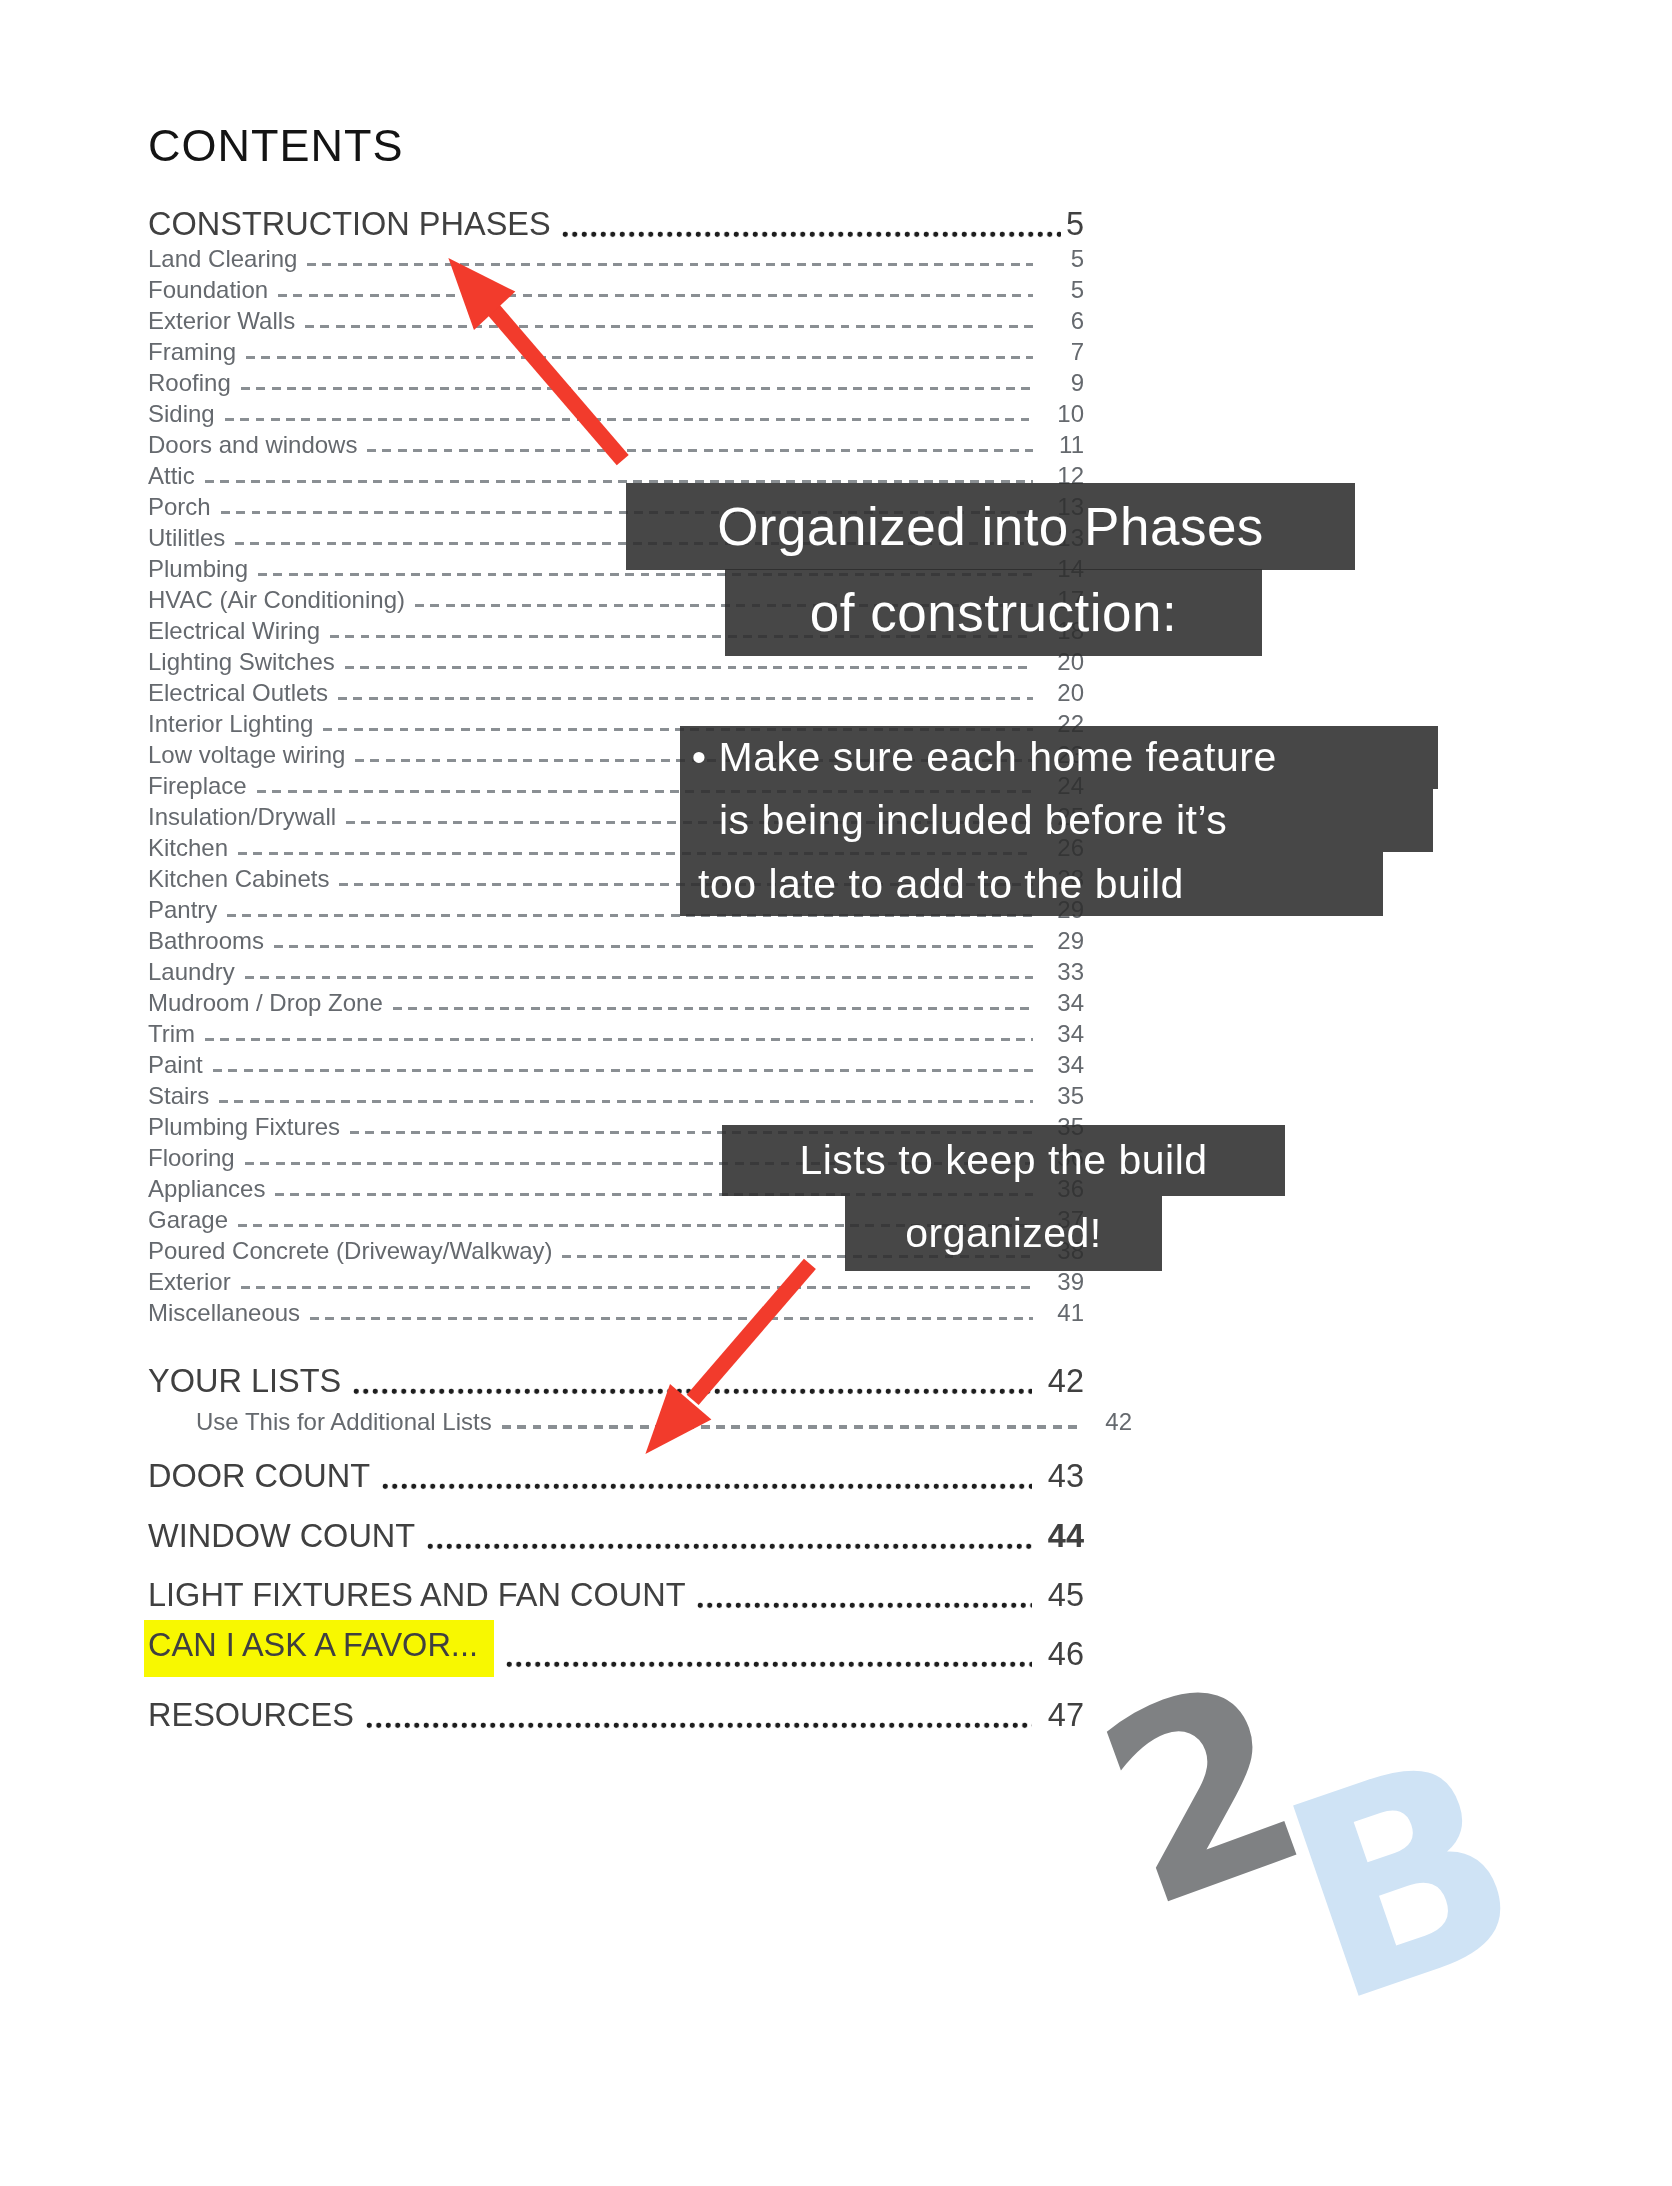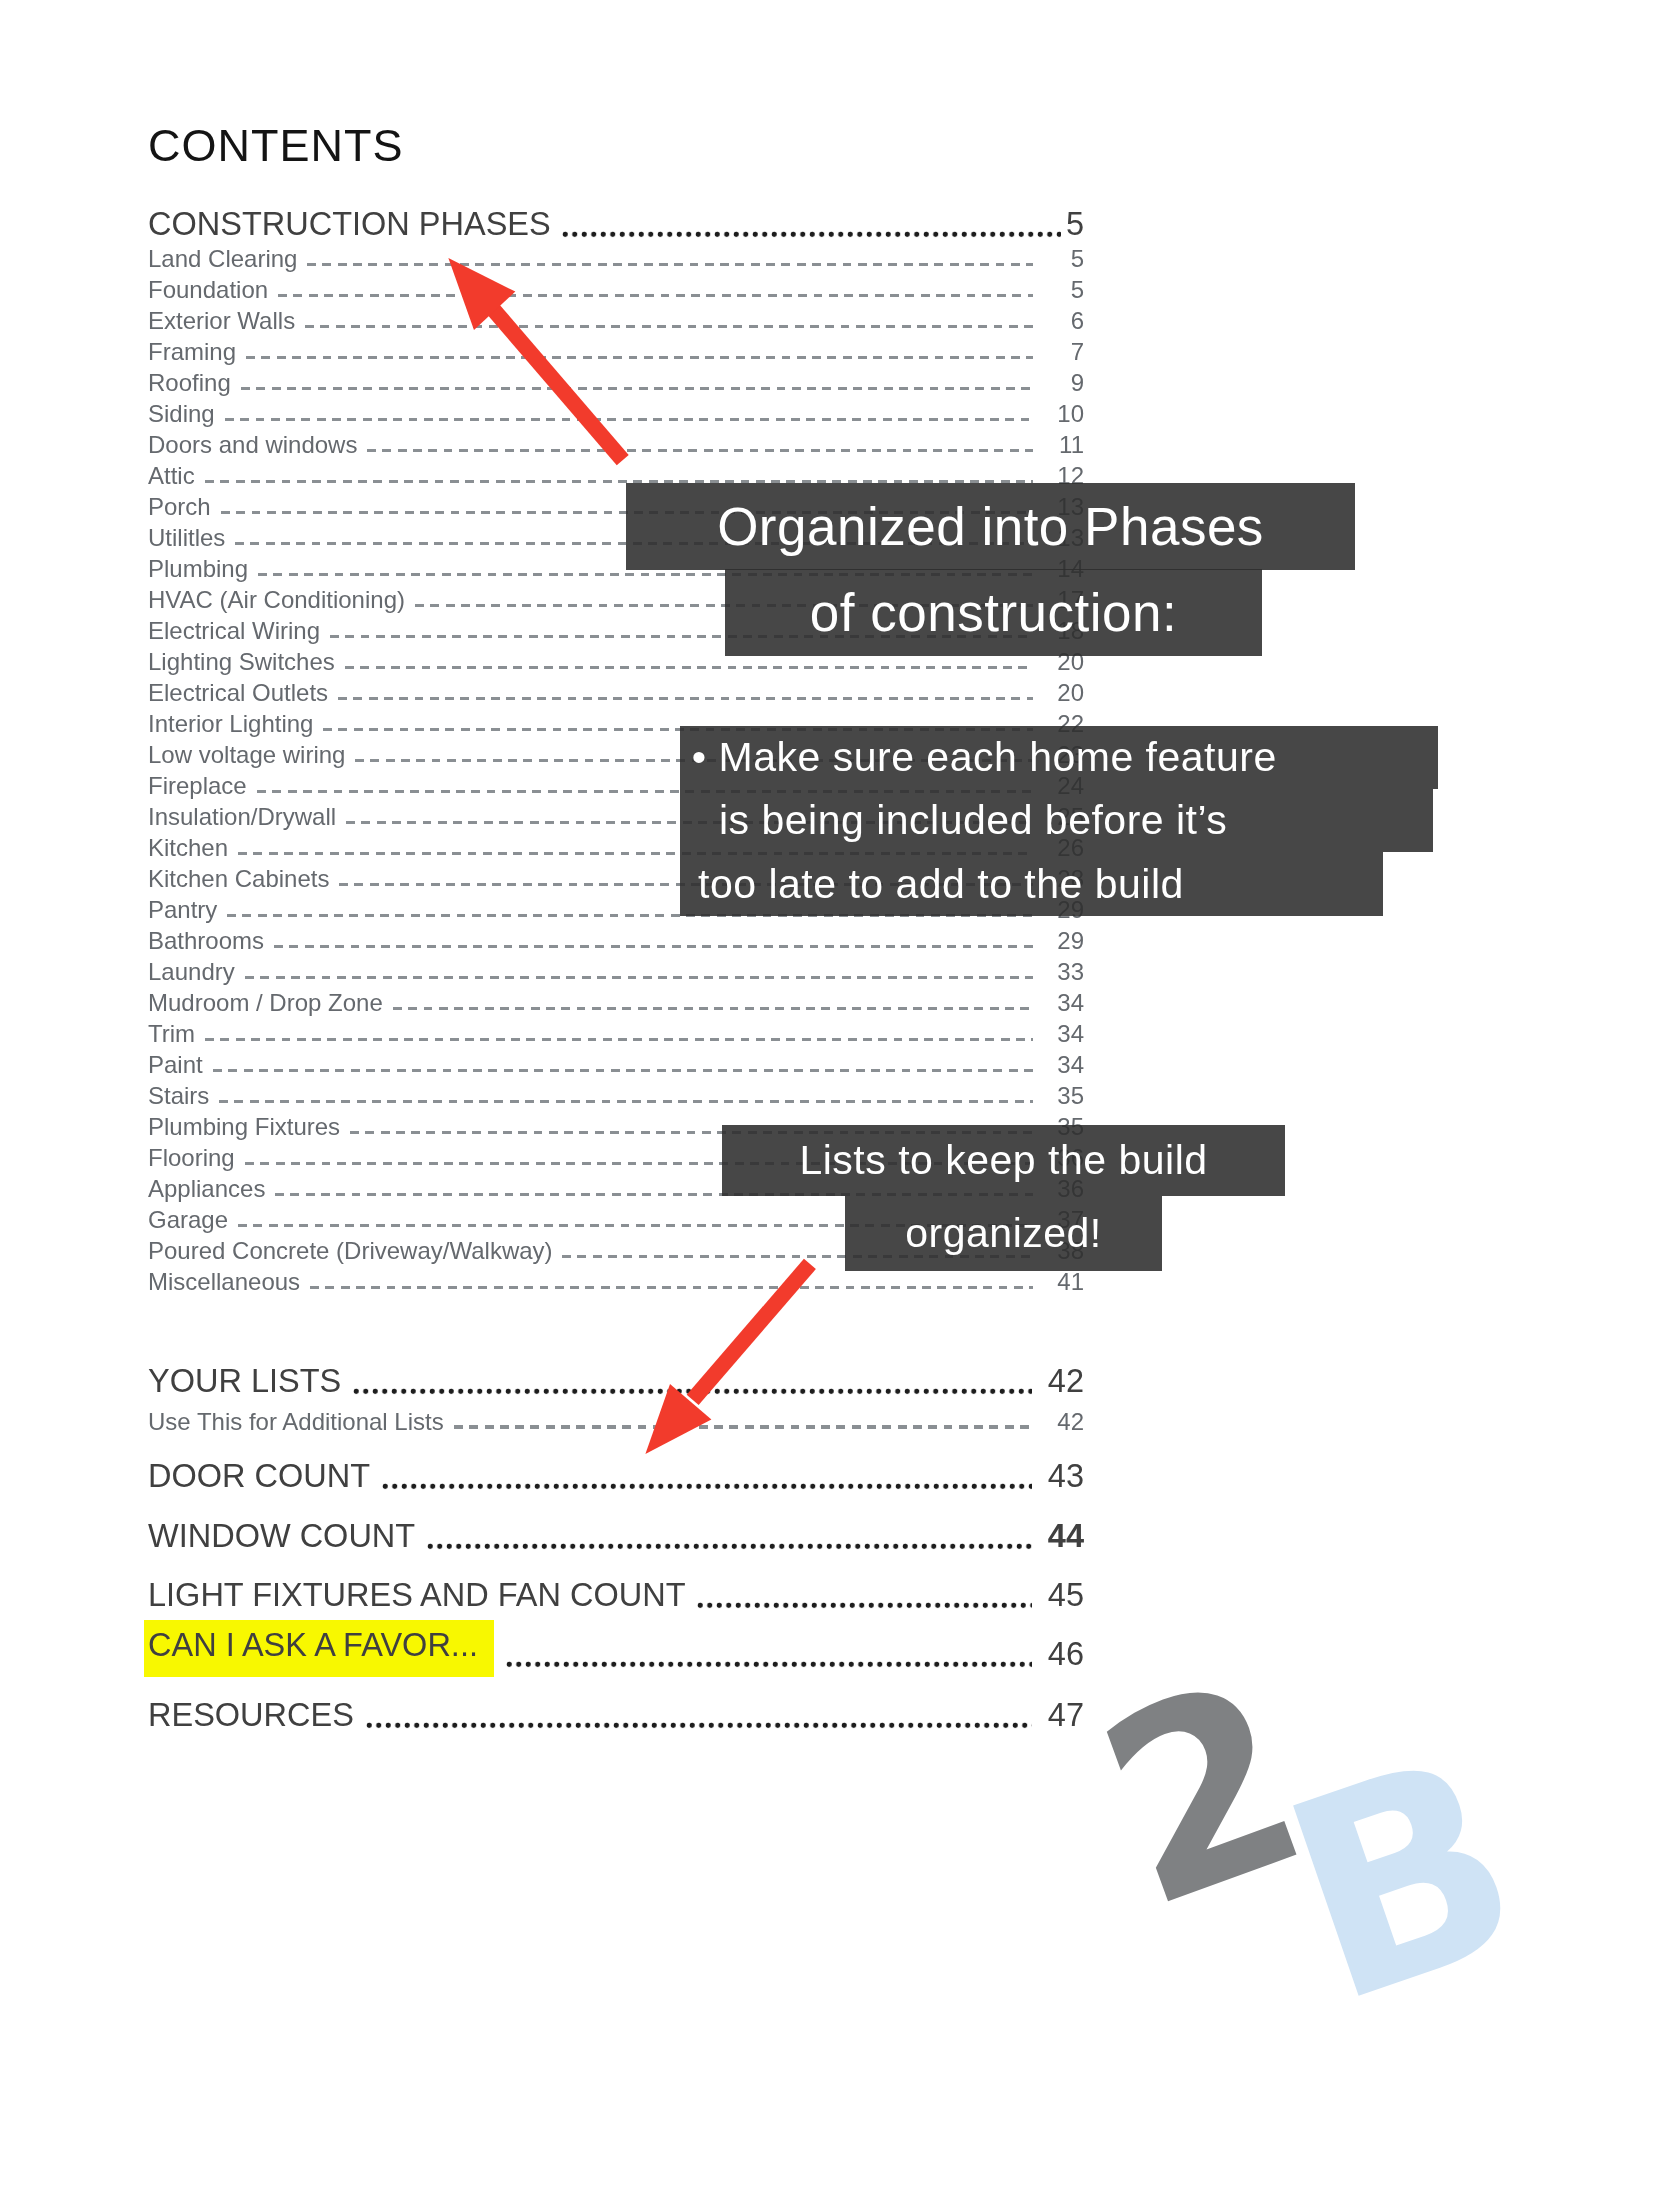--- a/index.html
+++ b/index.html
@@ -221,32 +221,37 @@
         <span class="label">Garage</span>
         <span class="leader dashes"></span>
         <span class="num" style="min-width: 45px;">37</span>
       </div>
       <div class="row prow">
         <span class="label">Poured Concrete (Driveway/Walkway)</span>
         <span class="leader dashes"></span>
         <span class="num" style="min-width: 45px;">38</span>
       </div>
       <div class="row prow">
+        <span class="label">Exterior</span>
+        <span class="leader dashes"></span>
+        <span class="num" style="min-width: 45px;">39</span>
+      </div>
+      <div class="row prow">
         <span class="label">Miscellaneous</span>
         <span class="leader dashes"></span>
         <span class="num" style="min-width: 45px;">41</span>
       </div>
     </div>
 
   <div class="row brow" style="top: 1359px;">
       <span class="label">YOUR LISTS</span>
       <span class="leader dots"></span>
       <span class="num" style="min-width: 47px;">42</span>
     </div>
-    <div class="row srow" style="top: 1407px;">
+    <div class="row srow" style="top: 1407px; margin-left: 48px;">
       <span class="label">Use This for Additional Lists</span>
       <span class="leader dashes"></span>
       <span class="num" style="min-width: 45px;">42</span>
     </div>
     <div class="row brow" style="top: 1454px;">
       <span class="label">DOOR COUNT</span>
       <span class="leader dots"></span>
       <span class="num" style="min-width: 47px;">43</span>
     </div>
     <div class="row brow" style="top: 1514px; align-items: flex-end;">

